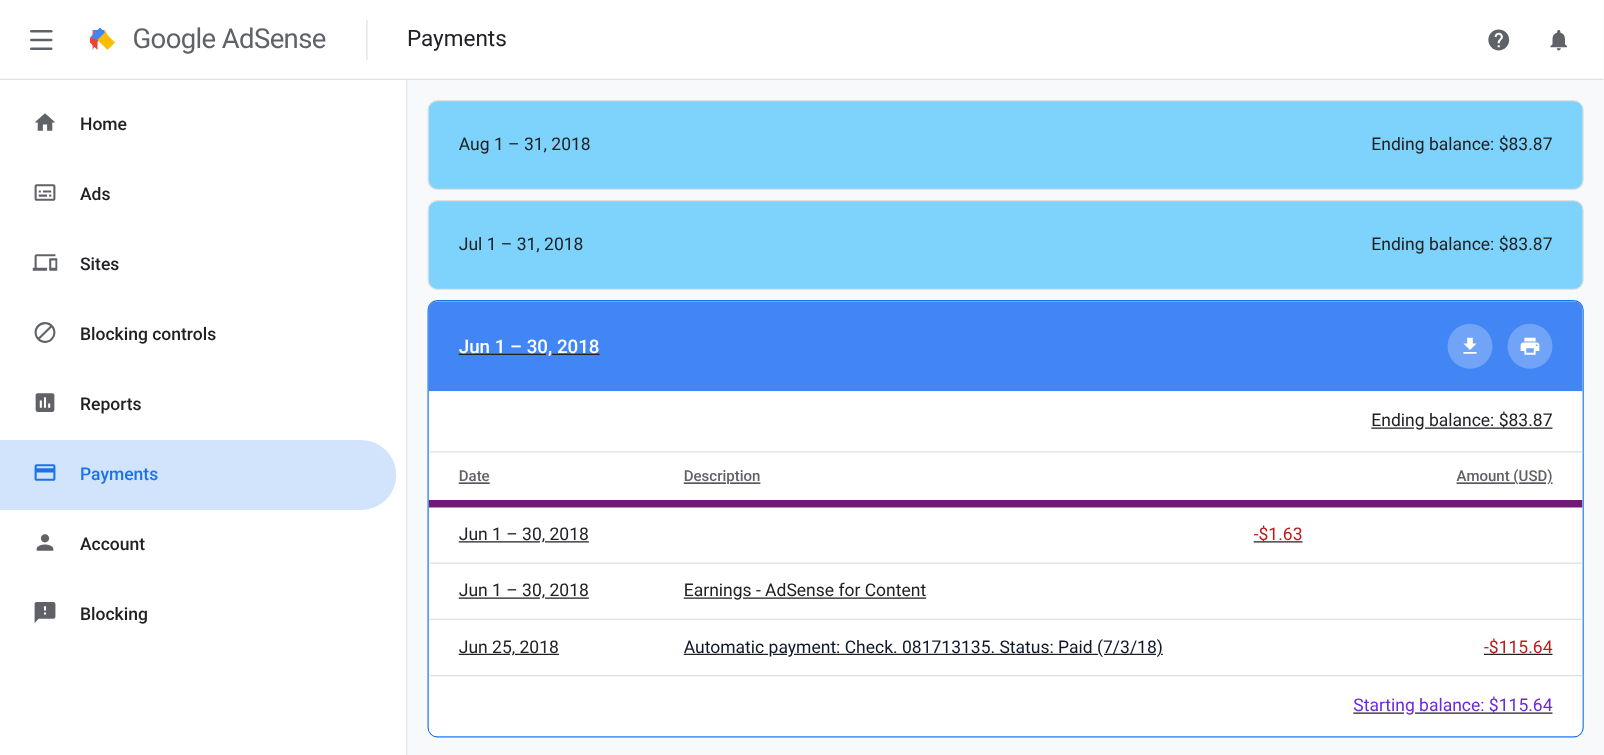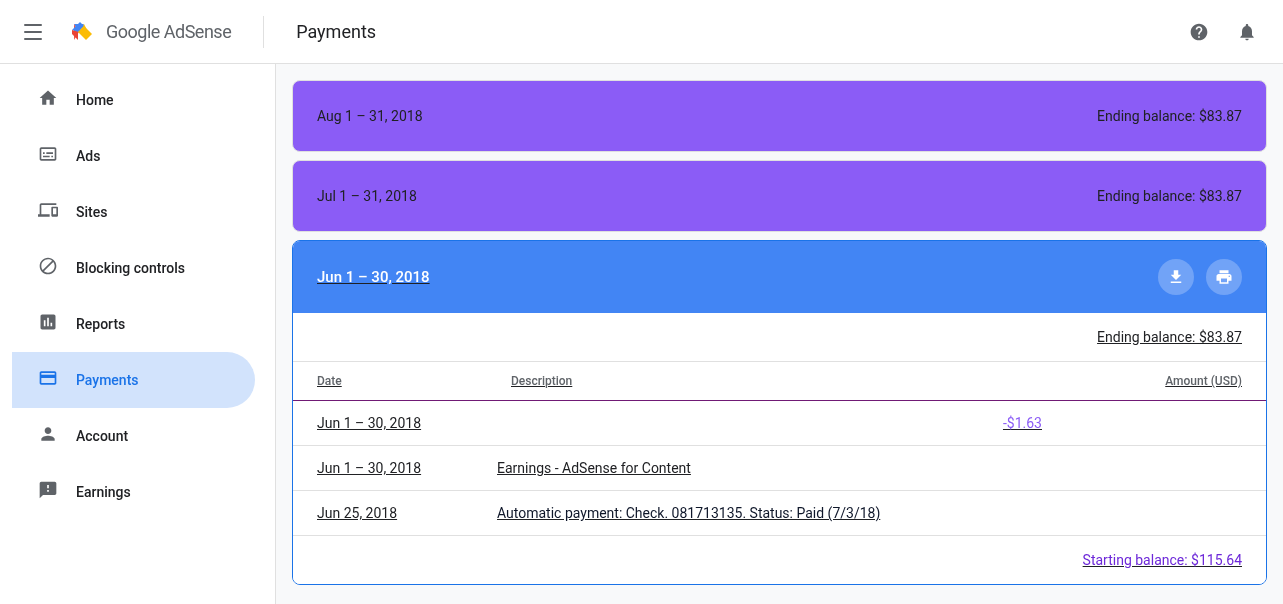--- a/index.html
+++ b/index.html
@@ -10,48 +10,48 @@
       display: flex; align-items: center; justify-content: space-between;
       background: #fff; height: 64px; padding: 0 16px;
       border-bottom: 1px solid #e0e0e0; flex-shrink: 0;
       z-index: 10;
     }
     .topbar-left { display: flex; align-items: center; gap: 16px; }
     .hamburger { display: flex; flex-direction: column; gap: 5px; cursor: pointer; padding: 8px; }
     .hamburger span { display: block; width: 18px; height: 2px; background: #5f6368; border-radius: 1px; }
     .logo { display: flex; align-items: center; gap: 8px; }
     .logo-icon { width: 32px; height: 32px; }
-    .logo-text { font-size: 18px; color: #5f6368; font-weight: 400; letter-spacing: -0.5px; }
+    .logo-text { font-size: 22px; color: #5f6368; font-weight: 400; letter-spacing: -0.5px; }
     .topbar-divider { width: 1px; height: 32px; background: #e0e0e0; margin: 0 16px; }
     .topbar-title { font-size: 18px; color: #202124; font-weight: 400; }
     .topbar-right { display: flex; align-items: center; gap: 8px; }
     .icon-btn { width: 40px; height: 40px; border-radius: 50%; border: none; background: transparent; cursor: pointer; display: flex; align-items: center; justify-content: center; color: #5f6368; font-size: 20px; }
 
     
     .layout { display: flex; flex: 1; overflow: hidden; }
 
     
-    .sidebar { width: 276px; background: #fff; flex-shrink: 0; overflow-y: auto; padding: 8px 12px; border-right: 1px solid #e0e0e0; }
+    .sidebar { width: 326px; background: #fff; flex-shrink: 0; overflow-y: auto; padding: 8px 0; border-right: 1px solid #e0e0e0; }
     .nav-item {
       display: flex; align-items: center; gap: 16px;
       padding: 0 24px; height: 56px; cursor: pointer;
       border-radius: 0 28px 28px 0; margin-right: 8px;
       color: #202124; font-size: 14px; font-weight: 500;
       transition: background 0.15s;
     }
     .nav-item.active { background: #d2e3fc; color: #1a73e8; }
     .nav-item .nav-icon { font-size: 20px; width: 24px; text-align: center; flex-shrink: 0; }
     .nav-item.active .nav-icon { color: #1a73e8; }
 
     
     .main { flex: 1; overflow-y: auto; padding: 0; background: #f8f9fa; }
 
     
     .payment-row {
-      background: #8b5cf6; border: 1px solid #e0e0e0;
+      background: #7dd3fc; border: 1px solid #e0e0e0;
       margin: 0 16px 8px 16px; border-radius: 8px;
       padding: 0 24px; display: flex; align-items: center;
       justify-content: space-between; height: 72px;
     }
     .payment-row:first-child { margin-top: 16px; }
 
     
     .active-block { margin: 0 16px 8px 16px; border-radius: 8px; overflow: hidden; border: 1px solid #1a73e8; text-decoration: underline; }
     .active-header {
       background: #4285f4; color: #fff;
@@ -67,31 +67,31 @@
     }
 
     .active-body { background: #fff; }
     .ending-balance-row {
       padding: 16px 24px; text-align: right; font-size: 14px; color: #202124;
       border-bottom: 1px solid #e0e0e0;
     }
 
     .table-header {
       display: grid; grid-template-columns: 180px 1fr 200px;
-      padding: 12px 24px; border-bottom: 1px solid #701a75;
-      font-size: 12px; color: #5f6368; font-weight: 500; gap: 14px;
+      padding: 12px 24px; border-bottom: 6px solid #701a75;
+      font-size: 12px; color: #5f6368; font-weight: 500;
     }
     .table-header .col-right { text-align: right; }
 
     .table-row {
       display: grid; grid-template-columns: 180px 1fr 200px;
       padding: 14px 24px; border-bottom: 1px solid #e0e0e0;
       font-size: 14px; align-items: center;
     }
-    .table-row .col-right { text-align: right; color: #8b5cf6; }
+    .table-row .col-right { text-align: right; color: #b91c1c; }
     .table-row .col-link { color: #0f172a; cursor: pointer; text-decoration: none; }
 
     .starting-balance-row {
       padding: 16px 24px; text-align: right; font-size: 14px; color: #6d28d9;
     }
 
     
     .g-blue { fill: #4285f4; }
     .g-red { fill: #ea4335; }
     .g-yellow { fill: #fbbc05; }
@@ -211,21 +211,21 @@
       </span>
       <span>Account</span>
     </div>
 
     <div class="nav-item">
       <span class="nav-icon">
         <svg width="20" height="20" viewBox="0 0 24 24" fill="#5f6368">
             <path d="M20 2H4c-1.1 0-2 .9-2 2v18l4-4h14c1.1 0 2-.9 2-2V4c0-1.1-.9-2-2-2zm-7 12h-2v-2h2v2zm0-4h-2V6h2v4z"></path>
           </svg>
       </span>
-      <span>Earnings</span>
+      <span>Blocking</span>
     </div>
 
   </nav>
 
   <main class="main">
 
     <div class="payment-row">
       <span>Aug 1 – 31, 2018</span>
       <span>Ending balance: $83.87</span>
     </div>
@@ -269,20 +269,21 @@
         </div>
 
         <div class="table-row">
           <span>Jun 1 – 30, 2018</span>
           <span>Earnings - AdSense for Content</span>
         </div>
 
         <div class="table-row">
           <span>Jun 25, 2018</span>
           <a class="col-link" href="#">Automatic payment: Check. 081713135. Status: Paid (7/3/18)</a>
+          <span class="col-right">-$115.64</span>
         </div>
 
         <div class="starting-balance-row">
           <span>Starting balance: $115.64</span>
         </div>
       </div>
     </div>
 
   </main>
 

